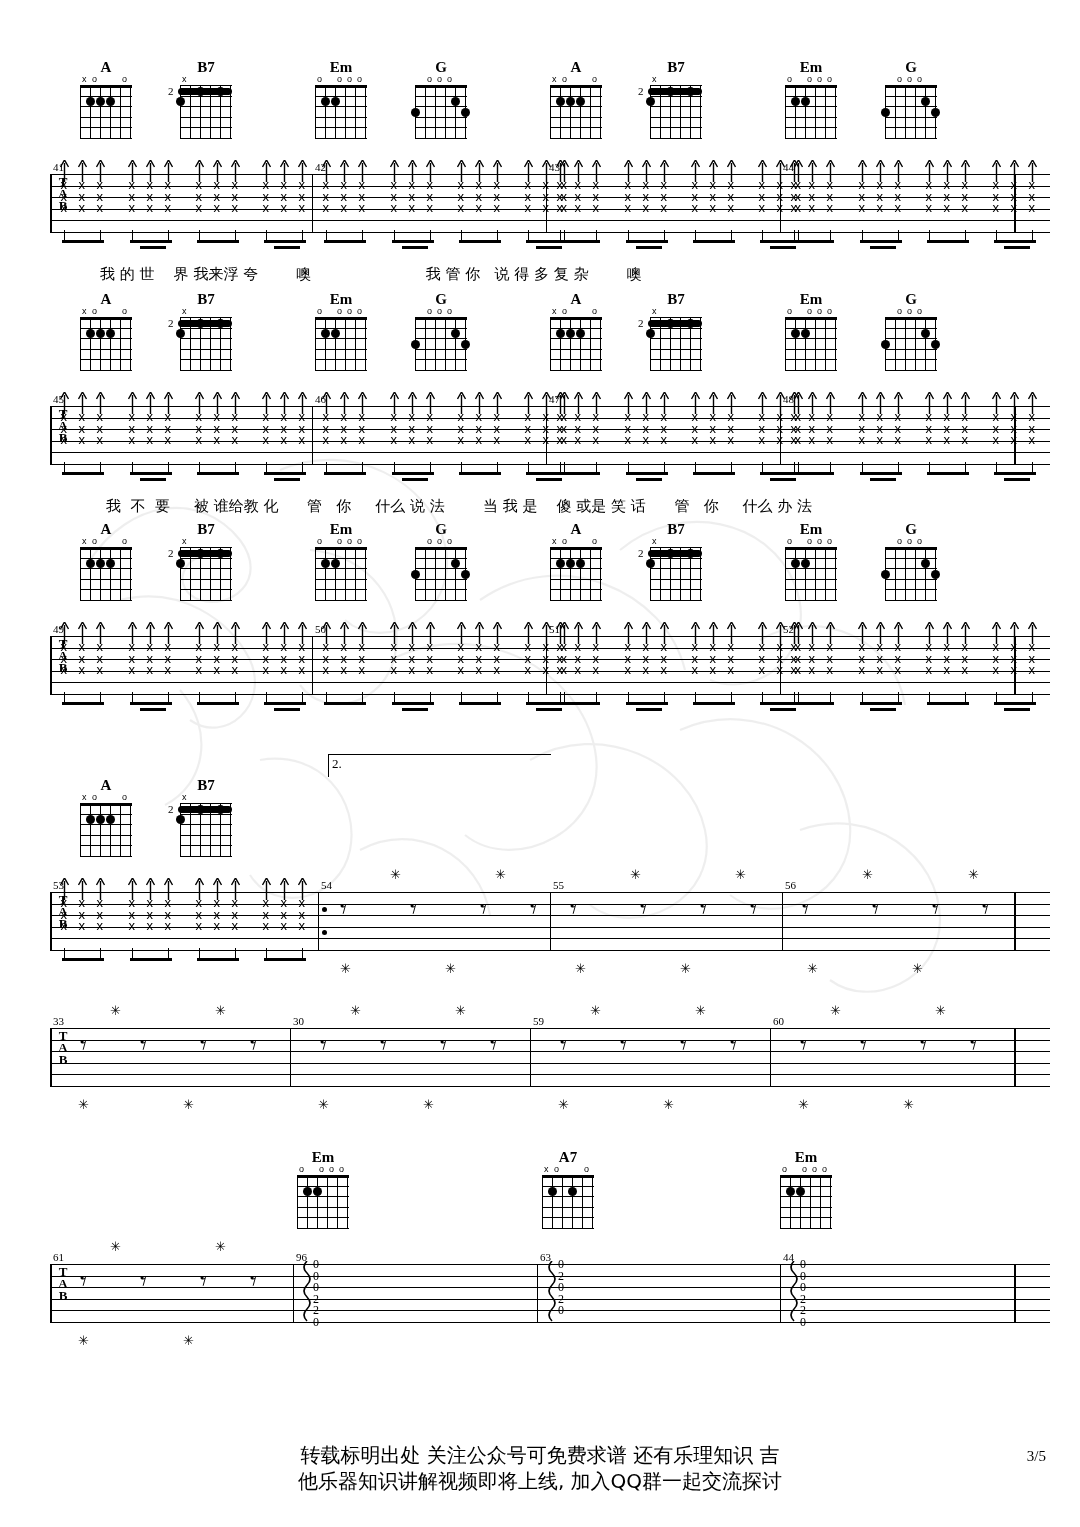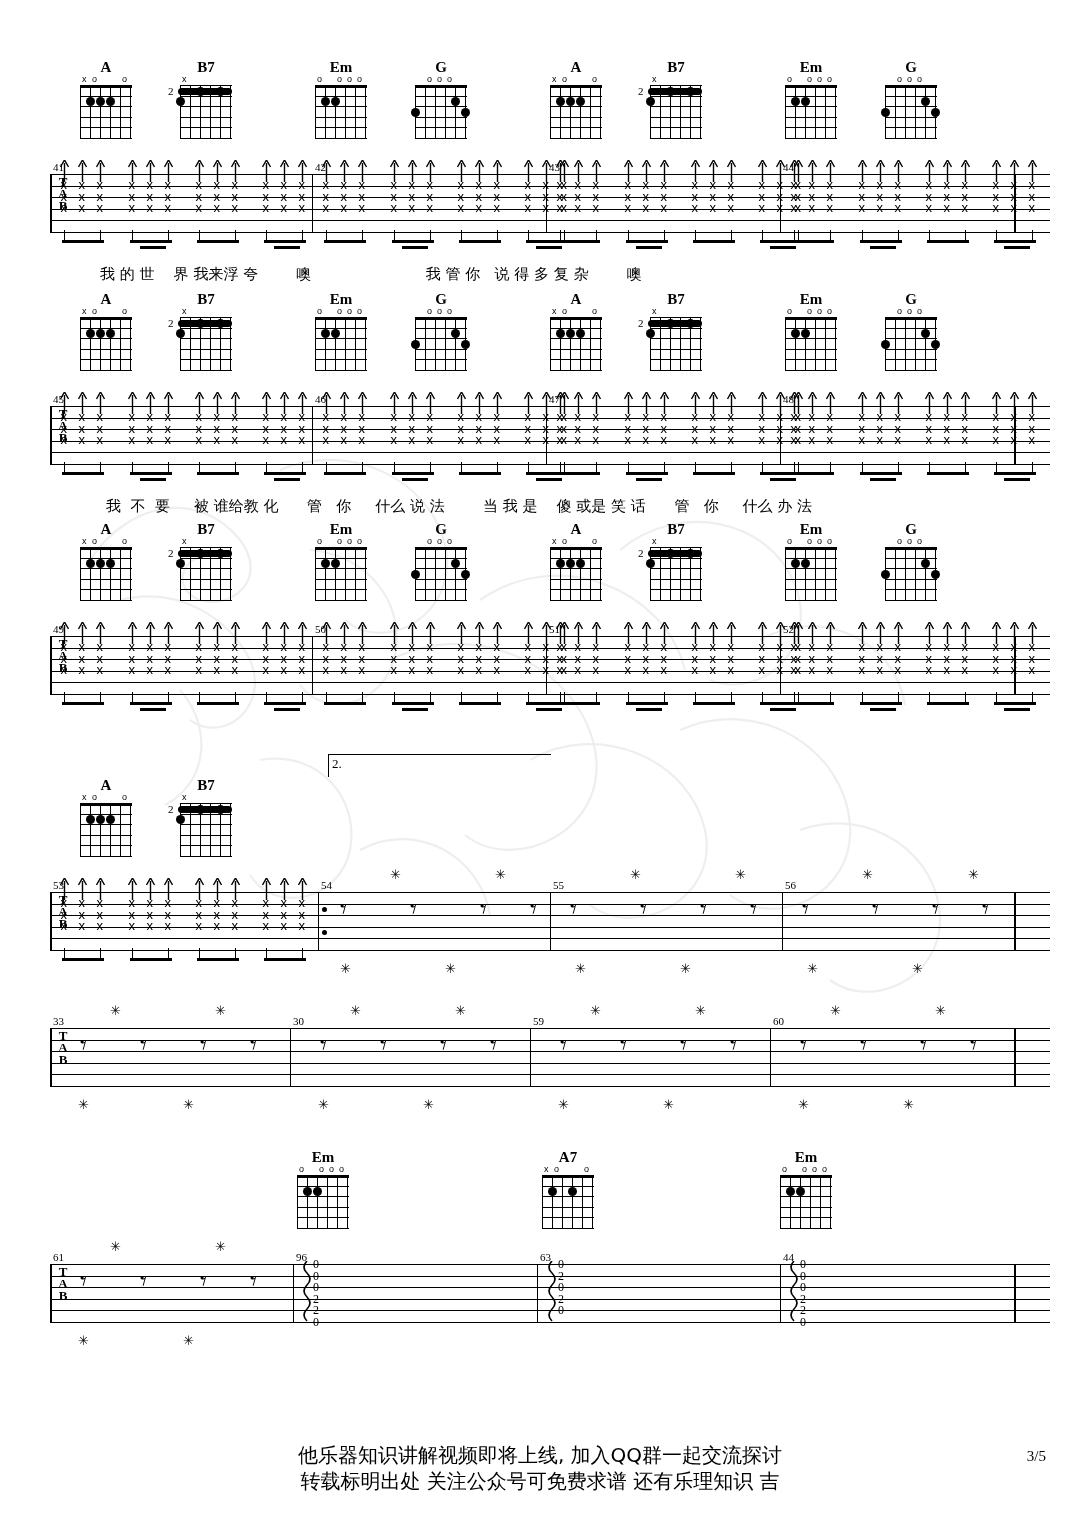--- a/index.html
+++ b/index.html
@@ -2183,17 +2183,17 @@
           <div class="numline" style="left: 750px; top: 6.5px;">0</div>
           <div class="numline" style="left: 750px; top: 18px;">0</div>
           <div class="numline" style="left: 750px; top: 29.5px;">2</div>
           <div class="numline" style="left: 750px; top: 41px;">2</div>
           <div class="numline" style="left: 750px; top: 52.5px;">0</div>
         </div>
       </div>
   </div>
 
   <div class="footer" style="top:1442px;">
+    <div>转载标明出处 关注公众号可免费求谱 还有乐理知识   吉</div>
     <div>他乐器知识讲解视频即将上线, 加入QQ群一起交流探讨</div>
-    <div>转载标明出处 关注公众号可免费求谱 还有乐理知识   吉</div>
   </div>
   <div class="pagenum" style="top:1448px;">3/5</div>
 </div>
 
 </body></html>

